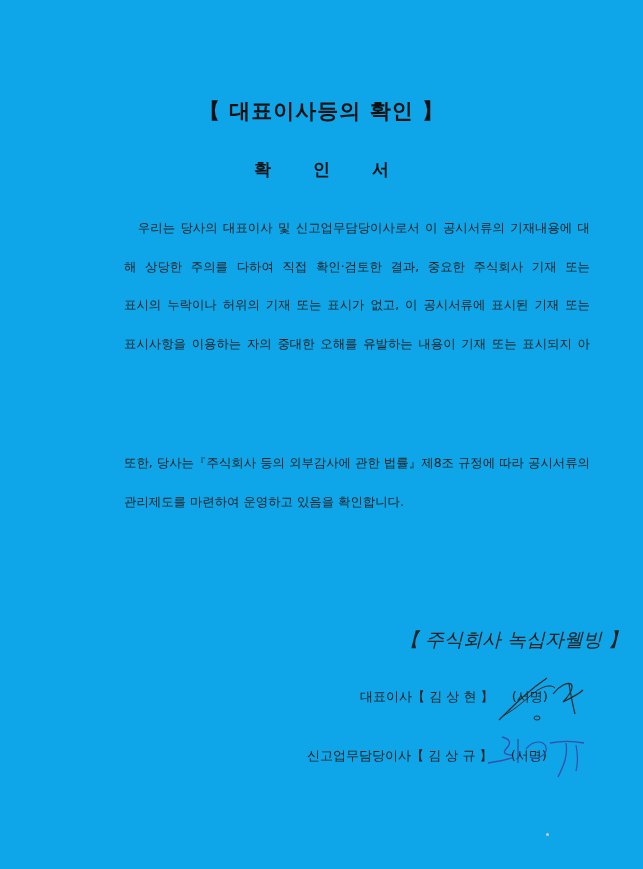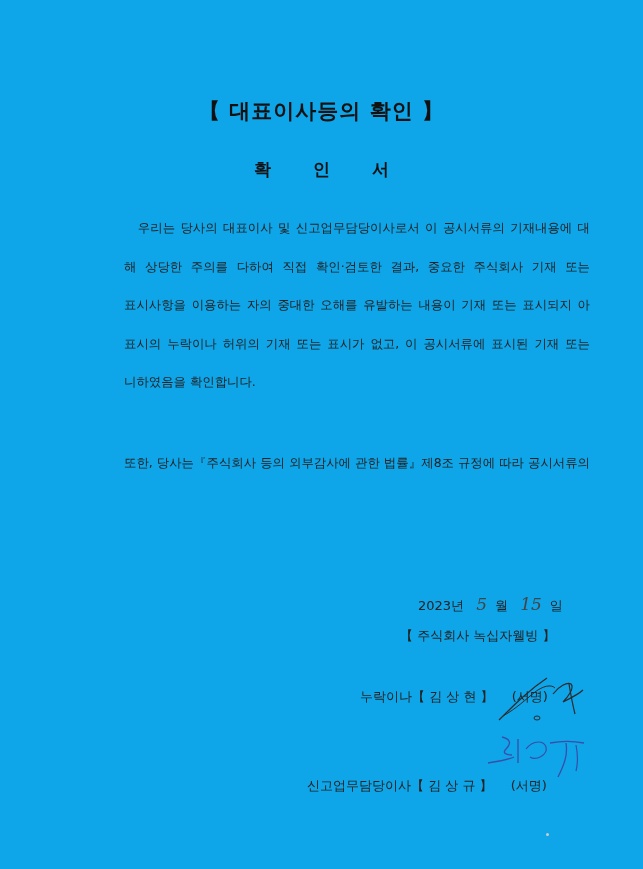--- a/index.html
+++ b/index.html
@@ -76,32 +76,33 @@
       font-style: italic;
       font-size: 17px;
       color: #444;
       display: inline-block;
       margin: 0 8px;
     }
     .company {
       position: absolute;
       left: 400px;
       top: 627px;
-      font-size: 13px;
+      font-size: 19px;
       color: #222;
       white-space: nowrap;
+      font-style: italic;
     }
     .signer {
       position: absolute;
       font-size: 13px;
       color: #222;
       white-space: nowrap;
     }
     .signer1 { left: 360px; top: 688px; }
-    .signer2 { left: 307px; top: 777px; }
+    .signer2 { left: 307px; top: 747px; }
     .seal-text { margin-left: 14px; }
     .sig-svg {
       position: absolute;
       pointer-events: none;
     }
     .speck {
       position: absolute;
       left: 546px; top: 833px;
       width: 3px; height: 3px;
       background: #ccc;
@@ -113,39 +114,34 @@
 
 <div class="page">
 
   <div class="title">【 대표이사등의 확인 】</div>
 
   <div class="subtitle">확 인 서</div>
 
   <div class="para para1">
     <span class="line">　우리는 당사의 대표이사 및 신고업무담당이사로서 이 공시서류의 기재내용에 대</span>
     <span class="line">해 상당한 주의를 다하여 직접 확인·검토한 결과, 중요한 주식회사 기재 또는</span>
+    <span class="line">표시의 누락이나 허위의 기재 또는 표시가 없고, 이 공시서류에 표시된 기재 또는</span>
     <span class="line">표시사항을 이용하는 자의 중대한 오해를 유발하는 내용이 기재 또는 표시되지 아</span>
-    <span class="line">표시의 누락이나 허위의 기재 또는 표시가 없고, 이 공시서류에 표시된 기재 또는</span>
-    <span class="line last">니하였음을 확인합니다.</span>
   </div>
 
   <div class="para para2">
     <span class="line">또한, 당사는『주식회사 등의 외부감사에 관한 법률』제8조 규정에 따라 공시서류의</span>
+    <span class="line last">관리제도를 마련하여 운영하고 있음을 확인합니다.</span>
   </div>
 
-  <div class="date-row">
-    <span>2023</span><span>년</span>
-    <span class="hand">5</span><span>월</span>
-    <span class="hand">15</span><span>일</span>
-  </div>
 
   <div class="company">【 주식회사 녹십자웰빙 】</div>
 
   <div class="signer signer1">
-    <span>누락이나</span><span>【 김 상 현 】</span>
+    <span>대표이사</span><span>【 김 상 현 】</span>
     <span class="seal-text">(서명)</span>
   </div>
   <svg class="sig-svg" style="left:495px; top:672px;" width="95" height="52" viewBox="0 0 95 52">
     <path d="M4 48 C 20 32, 34 18, 52 6" stroke="#2a2a2a" stroke-width="1.2" fill="none"></path>
     <path d="M8 44 C 22 36, 30 28, 40 20 C 48 14, 56 12, 60 16" stroke="#2a2a2a" stroke-width="1" fill="none"></path>
     <path d="M58 22 C 64 14, 72 10, 76 12 C 80 16, 72 26, 68 30 C 76 26, 84 22, 88 18" stroke="#2a2a2a" stroke-width="1.2" fill="none"></path>
     <path d="M74 12 C 76 24, 78 34, 80 42" stroke="#2a2a2a" stroke-width="1.2" fill="none"></path>
     <ellipse cx="42" cy="46" rx="3" ry="2" stroke="#2a2a2a" stroke-width="1" fill="none"></ellipse>
   </svg>
 

